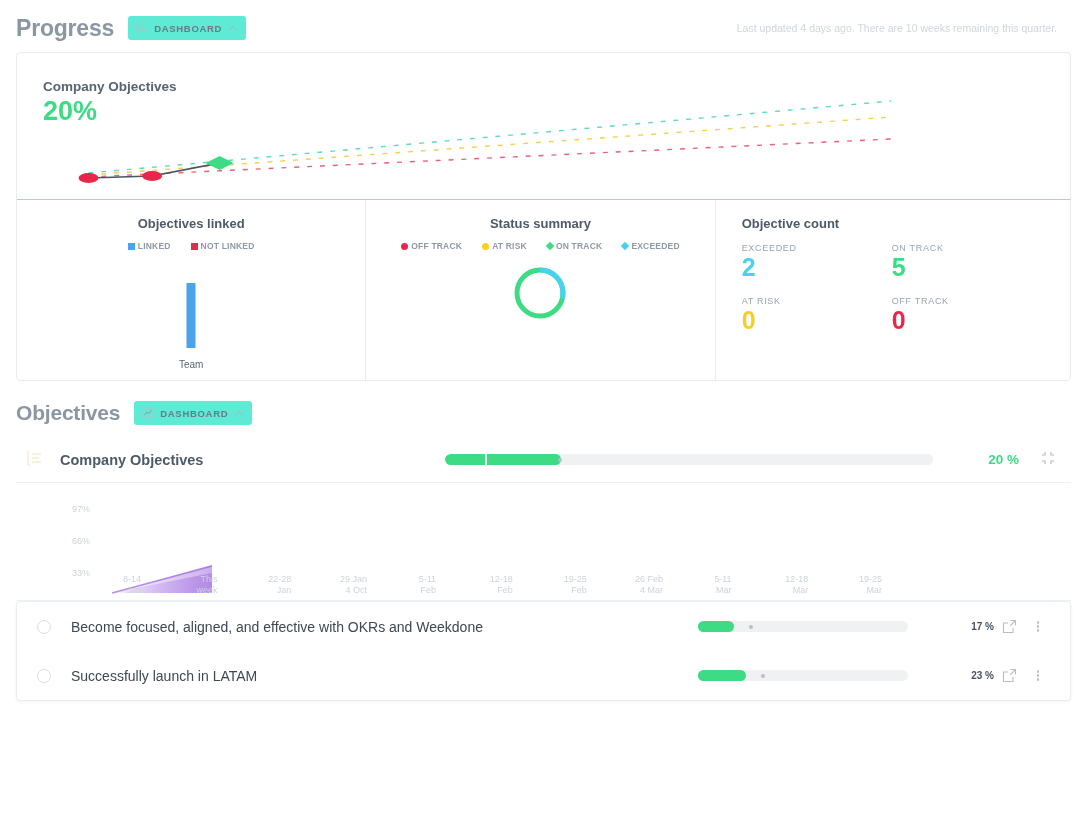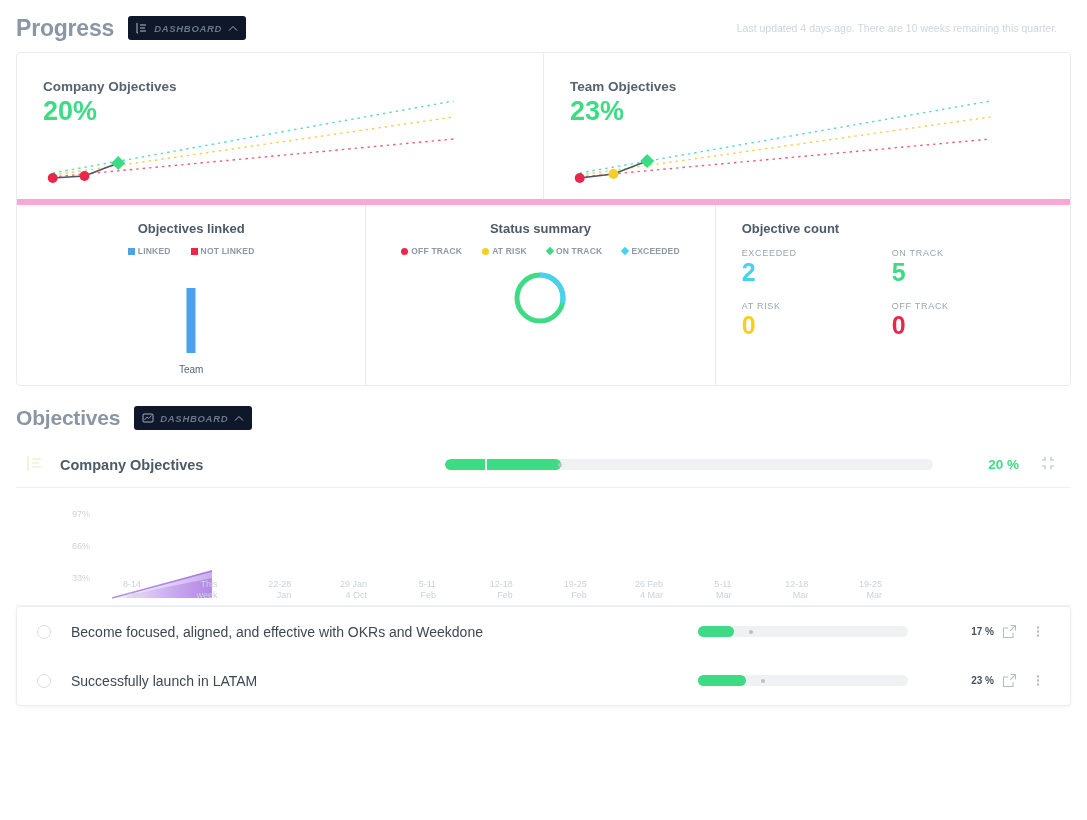--- a/index.html
+++ b/index.html
@@ -18,25 +18,24 @@
     height: 52px;
     position: relative;
   }
   .page-title {
     font-size: 23px; font-weight: bold;
     color: #8a96a3; letter-spacing: -0.2px;
   }
   .view-pill {
     display: inline-flex; align-items: center; gap: 6px;
     margin-left: 14px;
-    background: #0f172a;
+    background: #5eead4;
     border-radius: 3px;
     padding: 6px 8px;
     cursor: pointer;
-    font-style: italic;
   }
   .view-pill .pill-label {
     font-size: 9.5px; font-weight: bold; letter-spacing: 0.7px;
     color: #6b7885;
   }
   .view-pill svg { display: block; }
   .header-note {
     position: absolute; right: 30px; top: 22px;
     font-size: 10.5px; color: #cfd6dd;
   }
@@ -61,21 +60,21 @@
   .obj-card:last-child { border-right: none; }
   .obj-card h3 {
     font-size: 13.5px; font-weight: bold; color: #566370;
   }
   .obj-card .pct {
     font-size: 27px; font-weight: bold; color: #3ddc84; line-height: 1.15;
     margin-top: 2px;
   }
   .spark { position: absolute; left: 0; top: 0; width: 100%; height: 100%; }
 
-  .cards-row-bottom { display: flex; border-top: 6px solid #f9a8d4; }
+  .cards-row-bottom { display: flex; border-top: 1px solid #f9a8d4; }
   .mini-card {
     flex: 1 1 0; height: 180px;
     border-right: 1px solid #e8ecef;
     padding: 16px 10px 0 10px;
     text-align: center;
     position: relative;
   }
   .mini-card:last-child { border-right: none; }
   .mini-card h4 { font-size: 13px; font-weight: bold; color: #4d5a67; }
   .legend {
@@ -283,33 +282,20 @@
         <line x1="36" y1="124" x2="440" y2="86" stroke="#e8617d" stroke-width="1.4" stroke-dasharray="2.5 4"></line>
         <polyline points="36,125 68,123 102,110" stroke="#4b5663" stroke-width="1.6" fill="none"></polyline>
         <circle cx="36" cy="125" r="5" fill="#e8274b"></circle>
         <circle cx="68" cy="123" r="5" fill="#e8274b"></circle>
         <rect x="97" y="105" width="10" height="10" fill="#3ddc84" transform="rotate(45 102 110)"></rect>
       </svg>
       <h3>Company Objectives</h3>
       <div class="pct">20%</div>
     </div>
 
-    <div class="obj-card">
-      <svg class="spark" viewBox="0 0 530 146" preserveAspectRatio="none">
-        <line x1="36" y1="120" x2="450" y2="48" stroke="#5fd8c4" stroke-width="1.4" stroke-dasharray="2.5 4"></line>
-        <line x1="36" y1="122" x2="450" y2="64" stroke="#f4cf56" stroke-width="1.4" stroke-dasharray="2.5 4"></line>
-        <line x1="36" y1="124" x2="450" y2="86" stroke="#e8617d" stroke-width="1.4" stroke-dasharray="2.5 4"></line>
-        <polyline points="36,125 70,121 104,108" stroke="#4b5663" stroke-width="1.6" fill="none"></polyline>
-        <circle cx="36" cy="125" r="5" fill="#e8274b"></circle>
-        <circle cx="70" cy="121" r="5" fill="#f7cf24"></circle>
-        <rect x="99" y="103" width="10" height="10" fill="#3ddc84" transform="rotate(45 104 108)"></rect>
-      </svg>
-      <h3>Team Objectives</h3>
-      <div class="pct">23%</div>
-    </div>
   </div>
 
   <div class="cards-row-bottom">
 
     <div class="mini-card">
       <h4>Objectives linked</h4>
       <div class="legend">
         <span class="li">
           <i class="sw" style="background:#4aa3ec"></i>
           <span>LINKED</span>

